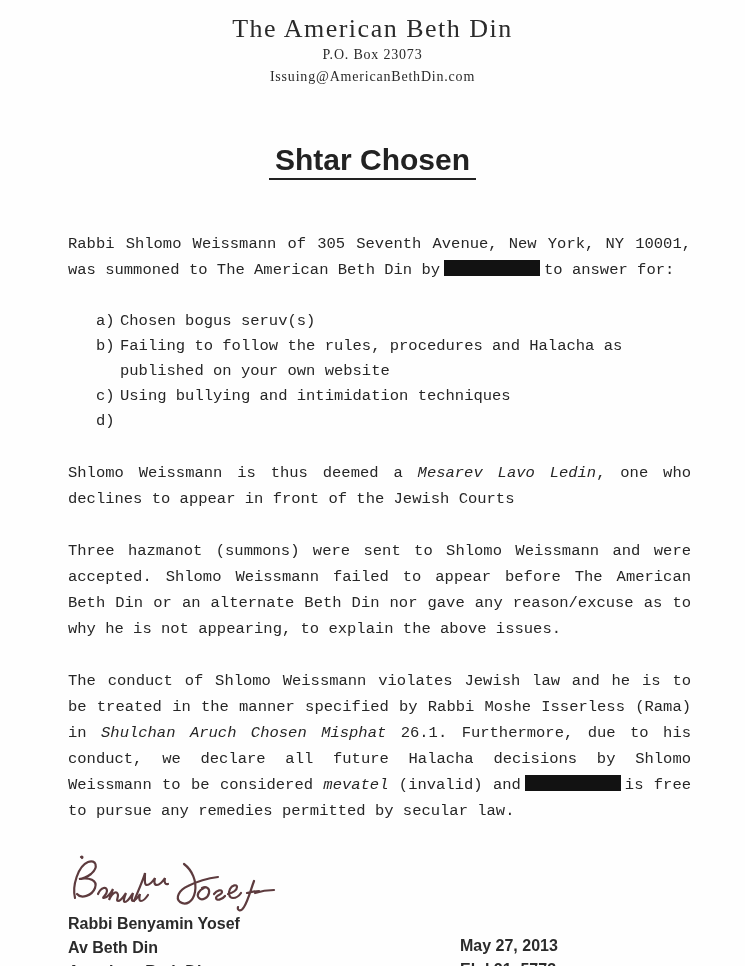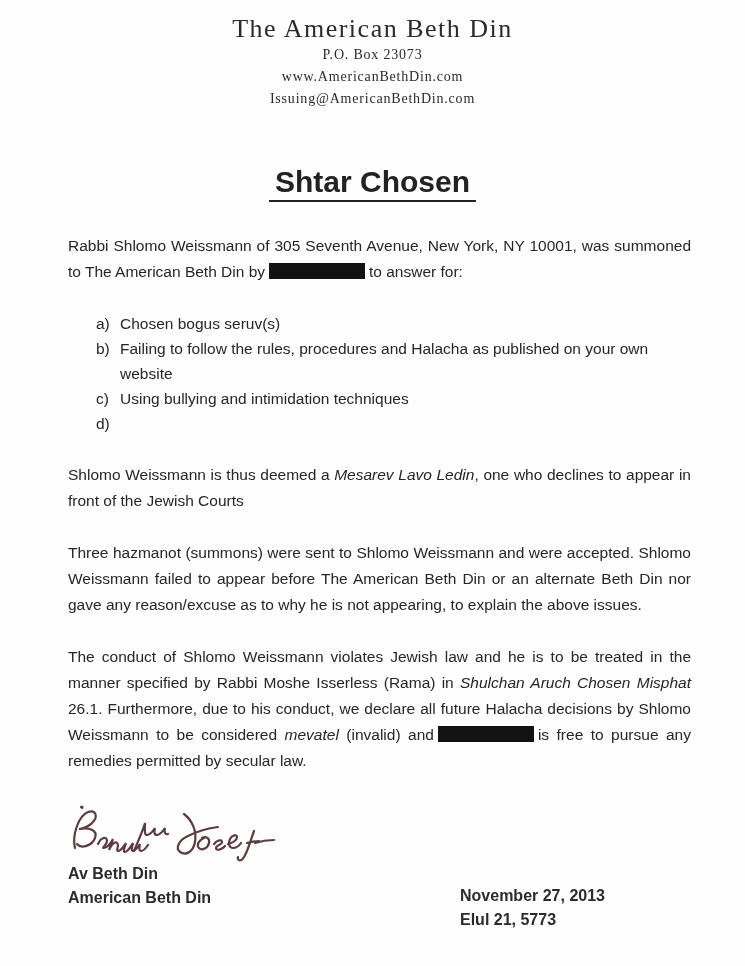--- a/index.html
+++ b/index.html
@@ -41,21 +41,21 @@
     margin-left: -14px;
     font-size: 30px;
     font-weight: 700;
     color: #222;
   }
   .doc-title span {
     border-bottom: 2.5px solid #222;
     padding: 0 6px 2px 6px;
   }
   
-  .body-copy { margin-top: 34px; }
+  .body-copy { margin-top: 54px; font-family: Liberation Mono, monospace; }
   p.para {
     font-size: 15.5px;
     line-height: 26px;
     text-align: justify;
     margin-bottom: 26px;
     color: #262626;
   }
   p.para .it { font-style: italic; }
   .redaction {
     display: inline-block;
@@ -89,21 +89,20 @@
   }
 </style>
 </head>
 <body>
 
 <div class="page">
 
   <div class="letterhead">
     <div class="org-name">The American Beth Din</div>
     <div class="letterhead-line">P.O. Box 23073</div>
-    <div class="letterhead-line">www.AmericanBethDin.com</div>
     <div class="letterhead-line">Issuing@AmericanBethDin.com</div>
   </div>
 
   <div class="doc-title">
     <span>Shtar Chosen</span>
   </div>
 
   <div class="body-copy">
 
     <p class="para"><span>Rabbi Shlomo Weissmann of 305 Seventh Avenue, New York, NY 10001, was summoned to The American Beth Din by</span><span class="redaction"></span><span>to answer for:</span></p>
@@ -142,21 +141,22 @@
         <path d="M36 44 c3 -7 9 -8 9 -3 c0 4 -6 7 -3 7 c3 0 7 -5 9 -9 l-4 11 c4 -8 8 -10 9 -5 c0 3 -2 6 0 6 c3 0 6 -5 8 -8 c-2 5 -3 9 -1 9 c3 0 6 -6 8 -9 c-1 4 -2 8 0 8 c2 0 5 -4 7 -7 c-1 4 -1 7 1 7 c2 0 5 -3 7 -6"></path>
         <path d="M72 51 c6 -14 10 -24 11 -28 c0 6 -1 12 2 12 c3 0 6 -4 8 -7 c-1 4 -1 7 2 7 c3 0 6 -4 8 -7 c-1 4 0 7 3 6"></path>
         <path d="M122 14 C130 20 135 31 133 42 C131 52 124 56 118 52 C113 48 117 40 126 36 C136 31 148 28 156 27"></path>
         <path d="M142 38 c-5 2 -8 7 -5 10 c3 3 9 0 10 -5 c1 -5 -3 -7 -7 -5"></path>
         <path d="M152 44 c3 -4 8 -5 8 -2 c0 3 -6 3 -6 6 c0 3 6 2 9 -2"></path>
         <path d="M166 44 c5 -1 9 -4 9 -7 c0 -3 -5 -2 -7 2 c-2 4 -1 9 3 9 c3 0 6 -2 8 -5"></path>
         <path d="M185 43 c4 -1 9 -2 12 -2 M192 31 c-3 8 -6 20 -10 26 c-3 5 -7 4 -6 0"></path>
         <path d="M193 43 c6 -2 13 -3 19 -3"></path>
       </g>
     </svg>
+    <div class="signer-lines">Rabbi Benyamin Yosef</div>
     <div class="signer-lines">Av Beth Din</div>
     <div class="signer-lines">American Beth Din</div>
     <div class="dates">
-      <div>November 27, 2013</div>
+      <div>May 27, 2013</div>
       <div>Elul 21, 5773</div>
     </div>
   </div>
 
 </div>
 
 </body></html>

